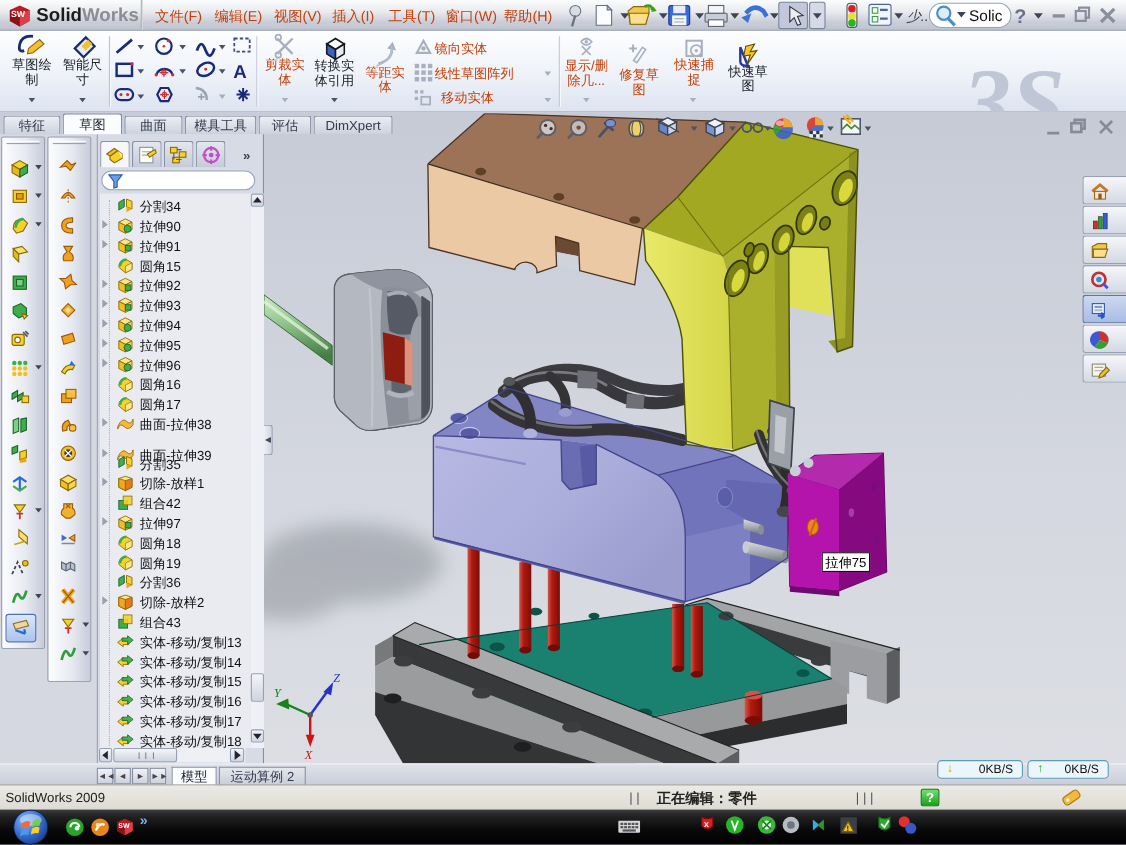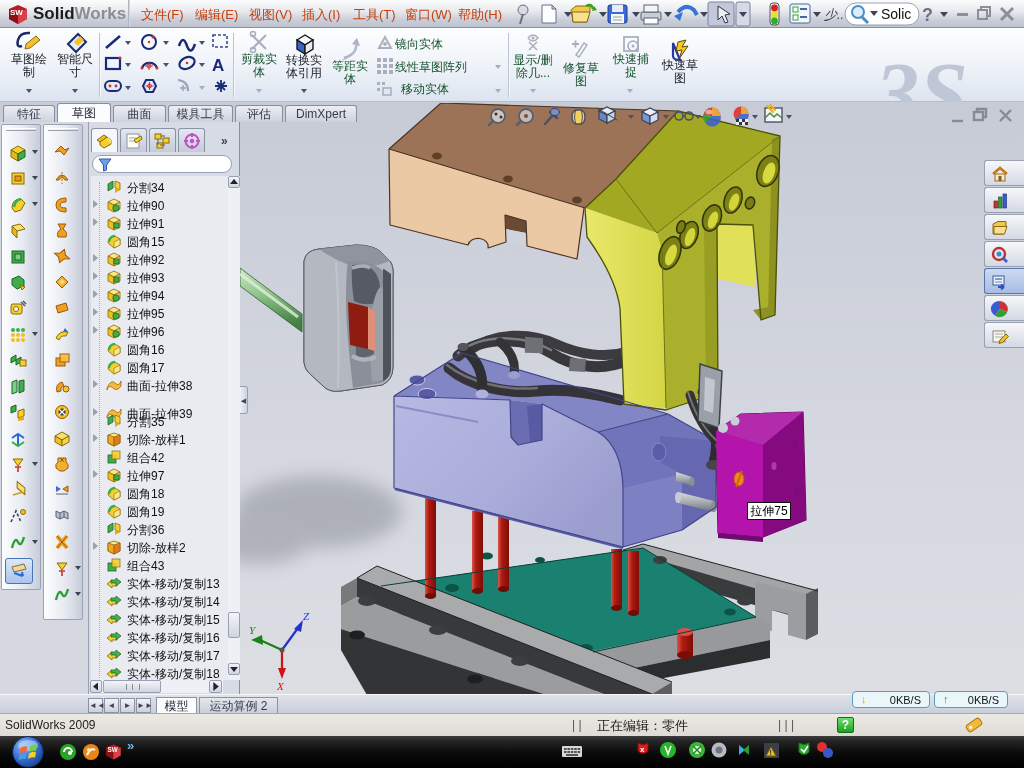--- a/index.html
+++ b/index.html
@@ -8,21 +8,21 @@
 
 #titlebar{left:0;top:0;width:1024px;height:28px;background:linear-gradient(180deg,#fbfcfd 0%,#e8eaee 40%,#c9cdd8 75%,#bfc4d1 100%);border-bottom:1px solid #8a92a2}
 #logo{left:6px;top:3px;width:24px;height:22px}
 #apptitle{left:33px;top:4px;font-size:17px;font-weight:bold;color:#1c1c1c;letter-spacing:0px}
 #apptitle .w{color:#8a8d93}
 #tdiv{left:128px;top:0;width:2px;height:27px;background:linear-gradient(90deg,#9aa0ac,#e8ebef)}
 .menu{top:6px;font-size:13px;color:#c2410c}
 
 #toolbar2{left:0;top:28px;width:1024px;height:74px;background:linear-gradient(180deg,#fdfeff,#eef2f8 55%,#dde4f0);border-bottom:1px solid #b4bed0}
 .tbtxt{position:absolute;font-size:12px;color:#20242c;text-align:center;line-height:13px;white-space:pre}
-.tbgrey{color:#14532d}
+.tbgrey{color:#c2410c}
 .dar{position:absolute;width:0;height:0;border-left:3px solid transparent;border-right:3px solid transparent;border-top:4px solid #4a5266}
 .darg{border-top-color:#a6aec0}
 
 #tabsrow{left:0;top:102px;width:1024px;height:20px;background:#c6ccd8}
 .cmtab{z-index:6;position:absolute;top:105px;height:17px;background:linear-gradient(180deg,#eceef3,#ccd2dd);border:1px solid #848fa3;border-bottom:none;border-radius:3px 3px 0 0;font-size:12px;color:#333b4e;text-align:center;line-height:16px}
 .cmtab.act{top:103px;height:19px;background:#fbfcfd;color:#1c2233;line-height:18px}
 
 .vstrip{background:linear-gradient(90deg,#fcfdfe,#e7eaf1 55%,#c7ccd9);border:1px solid #9aa2b4;border-radius:2px}
 #vs1{left:1px;top:124px;width:40px;height:466px}
 #vs2{left:43px;top:124px;width:40px;height:496px}
@@ -1079,21 +1079,21 @@
 <span style="position:absolute;left:32px;width:15px;height:15px;background:linear-gradient(180deg,#f0f2f5,#ccd2dd);border:1px solid #8a93a6;font-size:8px;text-align:center;line-height:14px;color:#445">►</span>
 <span style="position:absolute;left:48px;width:15px;height:15px;background:linear-gradient(180deg,#f0f2f5,#ccd2dd);border:1px solid #8a93a6;font-size:8px;text-align:center;line-height:14px;color:#445">►►</span>
 </div>
 <div class="mtab" style="left:156px;width:41px;background:#fbfcfd;color:#1c2233;line-height:16px;border-bottom:1px solid #fbfcfd">模型</div>
 <div class="mtab" style="left:199px;width:79px;background:linear-gradient(180deg,#e4e7ec,#c8cdd8);color:#333b4e;line-height:16px">运动算例 2</div>
   </div>
 
 <div class="abs" id="statusbar">
     <span style="position:absolute;left:5px;top:4px">SolidWorks 2009</span>
 <span style="position:absolute;left:572px;top:4px;color:#555">| |</span>
-<span style="position:absolute;left:597px;top:3px;font-size:13px;font-weight:normal">正在编辑：零件</span>
+<span style="position:absolute;left:597px;top:3px;font-size:13px;font-weight:bold">正在编辑：零件</span>
 <span style="position:absolute;left:778px;top:4px;color:#555">| | |</span>
 <span style="position:absolute;left:837px;top:3px;width:17px;height:16px;background:linear-gradient(180deg,#6ee06e,#1fa020);border:1px solid #0c7010;border-radius:2px;color:#fff;font-size:12px;font-weight:bold;text-align:center;line-height:15px">?</span>
 <svg style="position:absolute;left:962px;top:2px" width="24" height="18" viewBox="0 0 24 18">
       <g transform="rotate(-35 12 9)">
         <rect x="4" y="5" width="16" height="8" rx="3" fill="#f4b83a" stroke="#a87a10"></rect>
         <circle cx="8" cy="9" r="1.5" fill="#fff"></circle>
       </g>
     </svg>
 </div>
 

